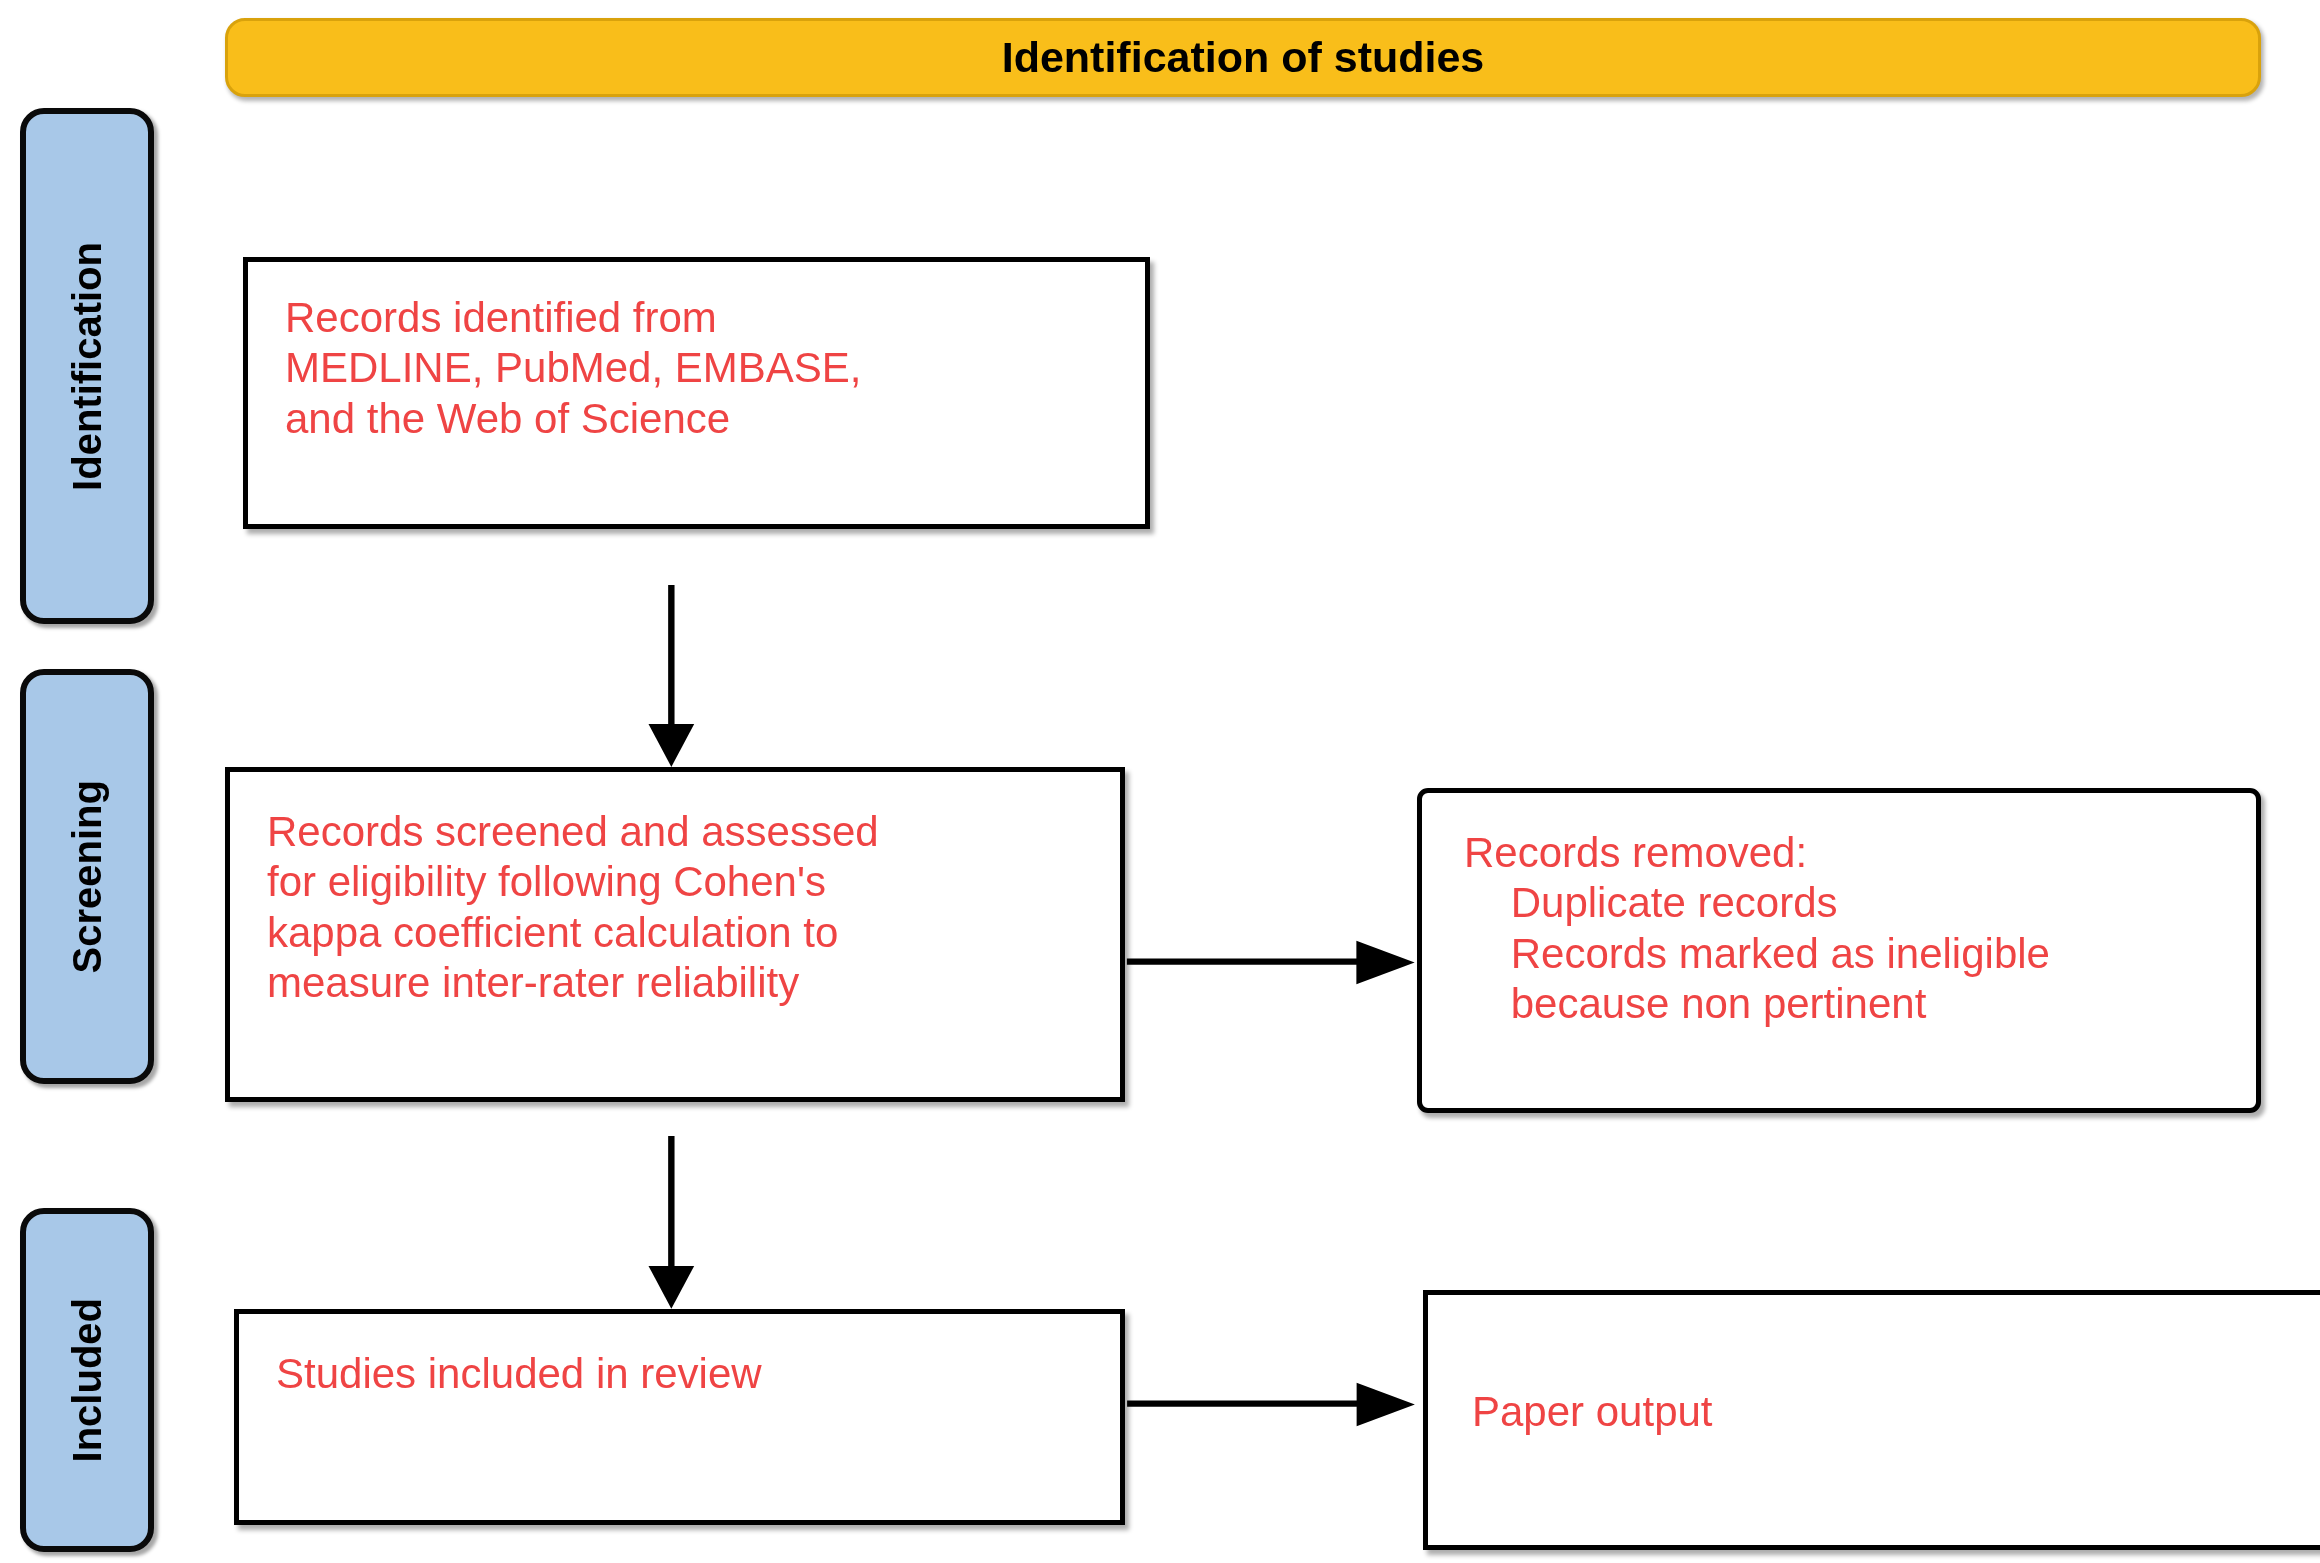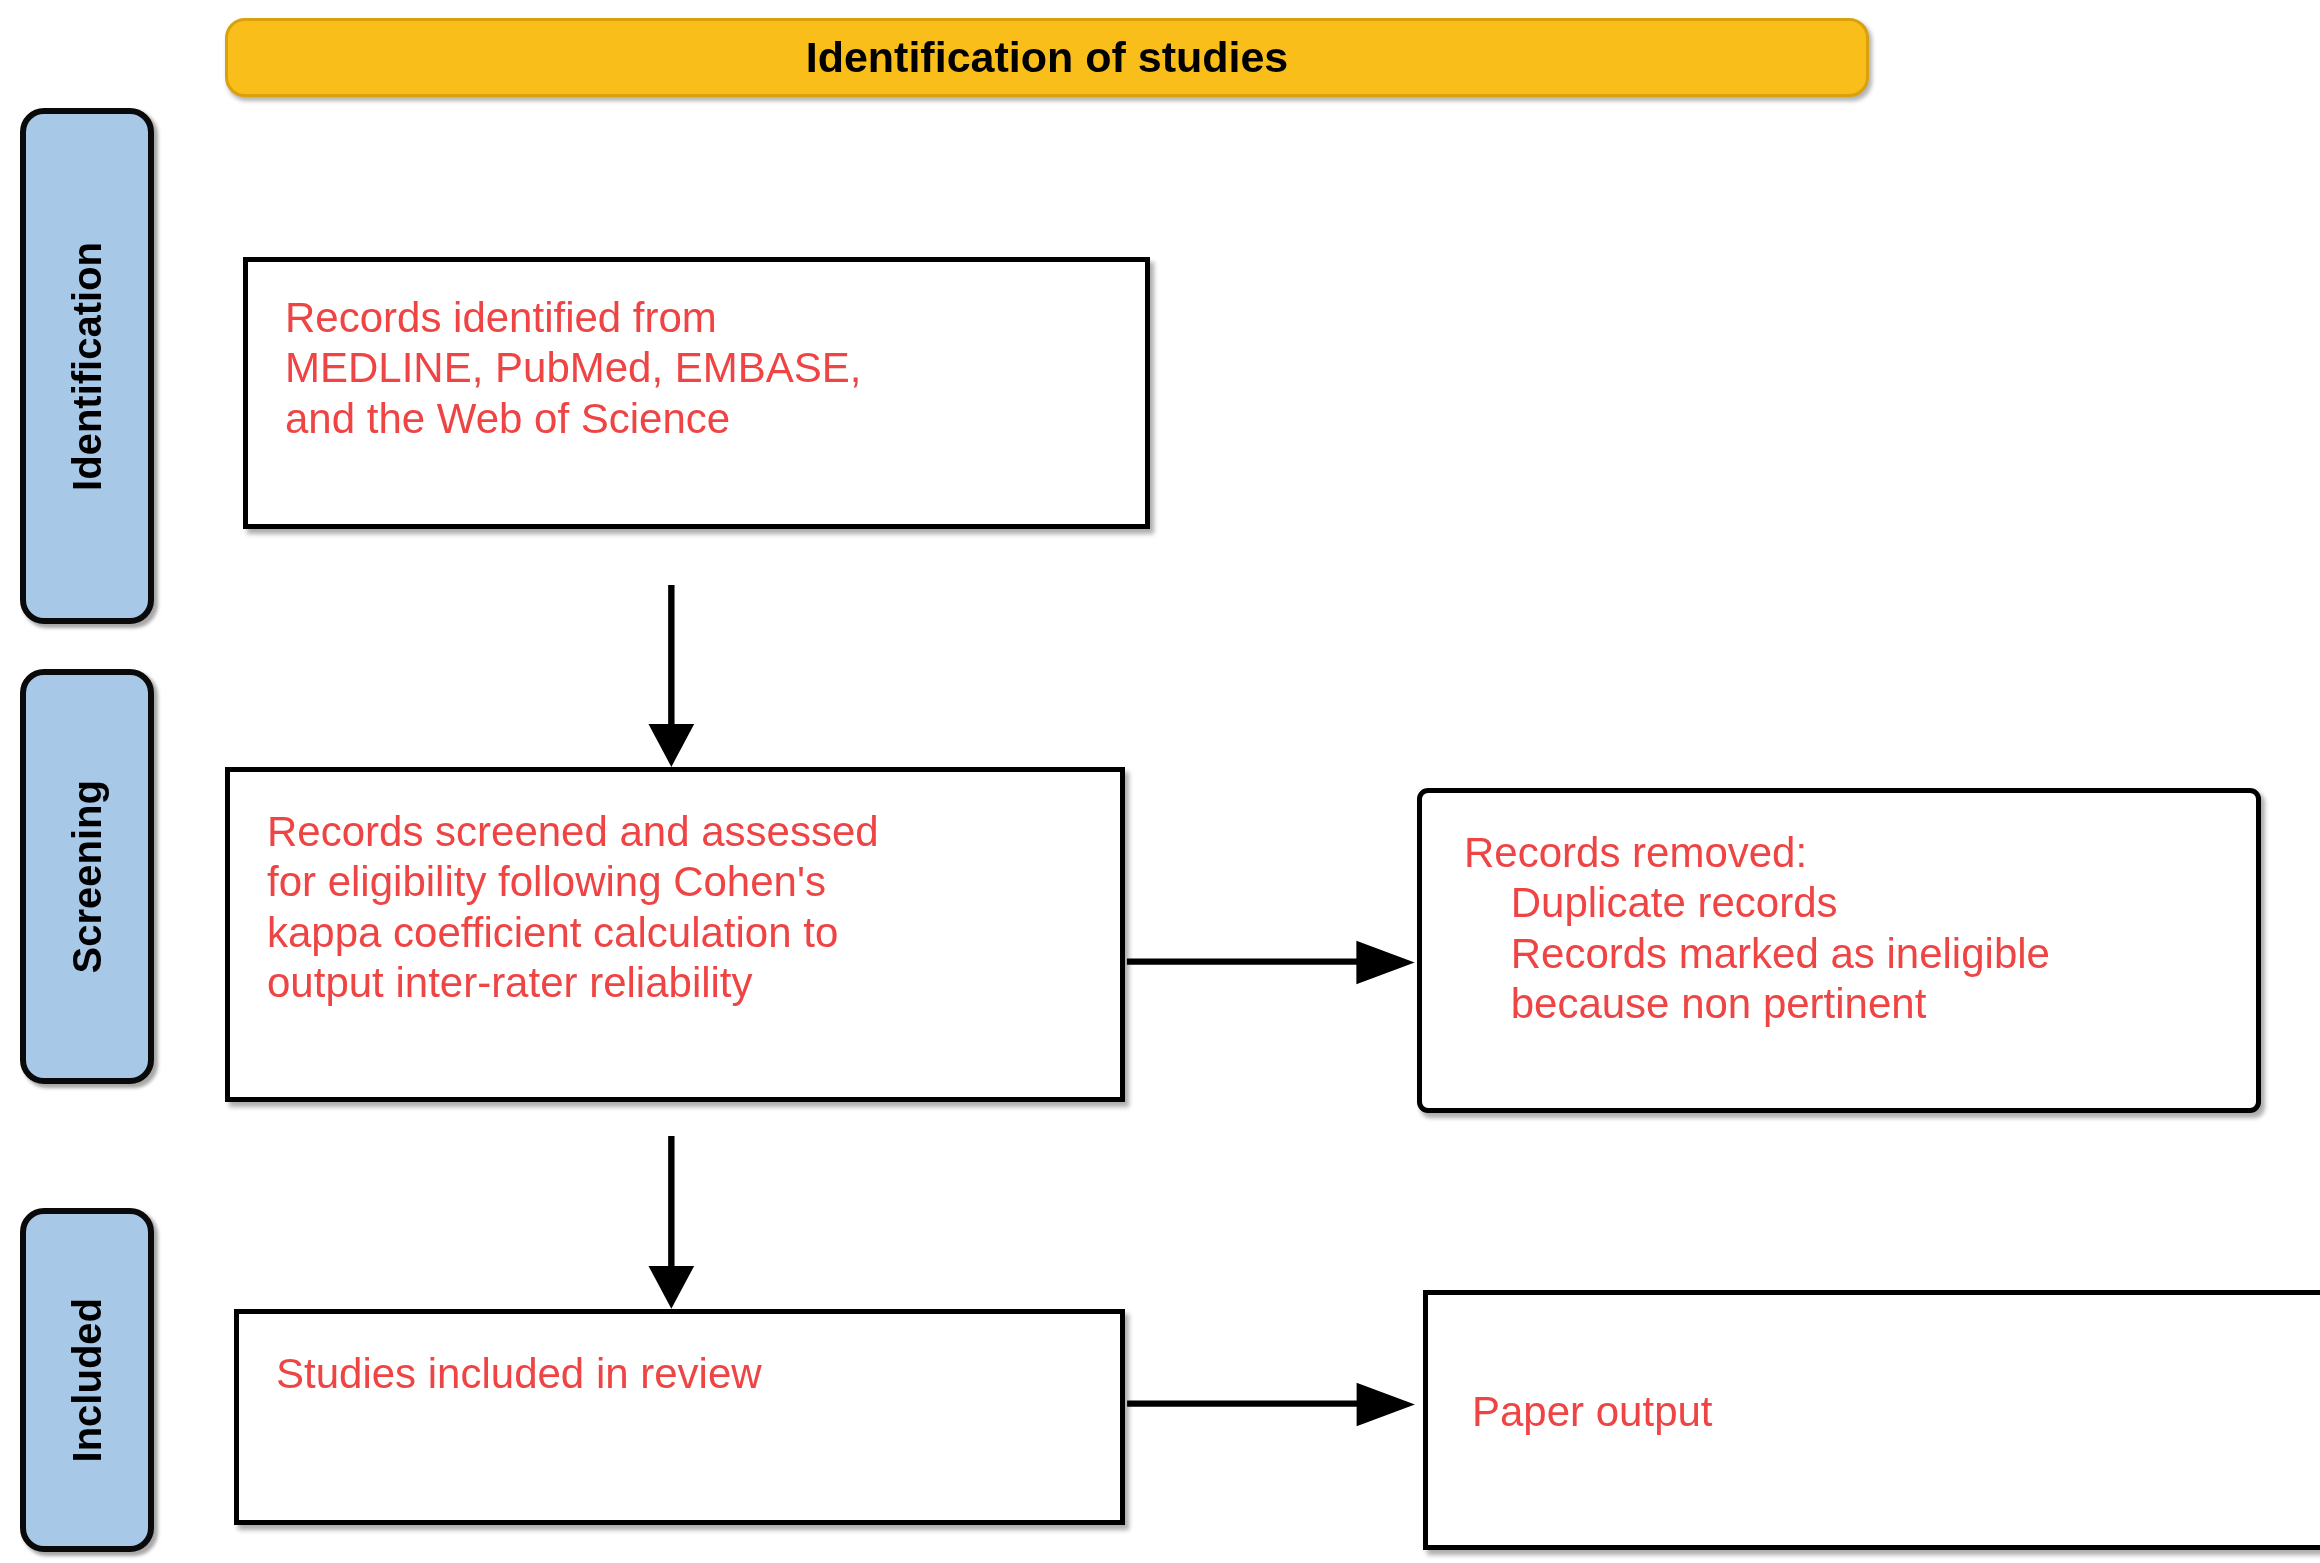--- a/index.html
+++ b/index.html
@@ -17,21 +17,21 @@
     height: 1564px;
     background: #ffffff;
     overflow: hidden;
   }
 
   
   .banner {
     position: absolute;
     left: 225px;
     top: 18.4px;
-    width: 1644px;
+    width: 2036px;
     height: 79px;
     background: #F9BE1A;
     border: 3.7px solid #D9A20C;
     border-radius: 20px;
     box-sizing: border-box;
     display: flex;
     align-items: center;
     justify-content: center;
     box-shadow: 2.8px 3.7px 4.6px rgba(0,0,0,0.30);
   }
@@ -142,21 +142,21 @@
   <div class="box" id="box-identified">
     <span class="box-text">Records identified from
 MEDLINE, PubMed, EMBASE,
 and the Web of Science</span>
   </div>
 
   <div class="box" id="box-screened">
     <span class="box-text">Records screened and assessed
 for eligibility following Cohen's
 kappa coefficient calculation to
-output inter-rater reliability</span>
+measure inter-rater reliability</span>
   </div>
 
   <div class="box" id="box-removed">
     <span class="box-text">Records removed:
     Duplicate records
     Records marked as ineligible
     because non pertinent</span>
   </div>
 
   <div class="box" id="box-included">

